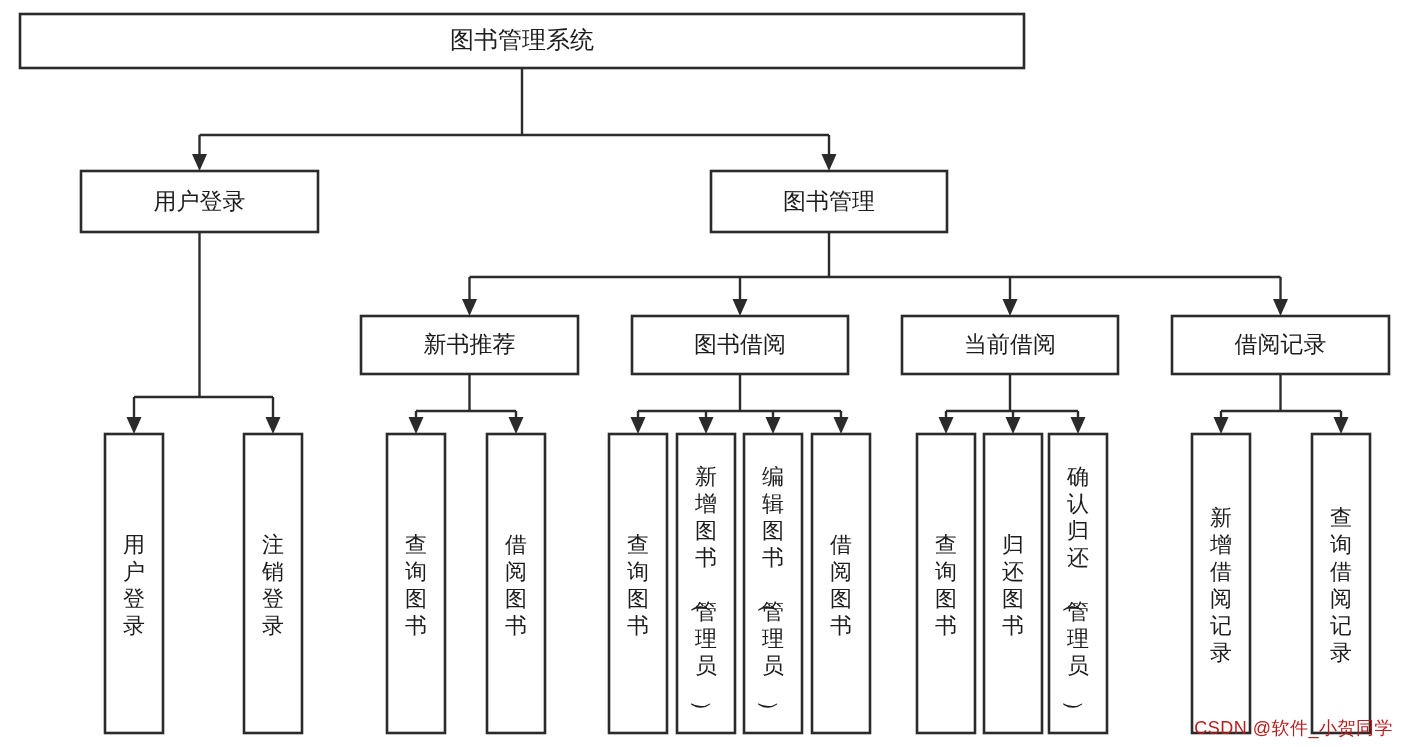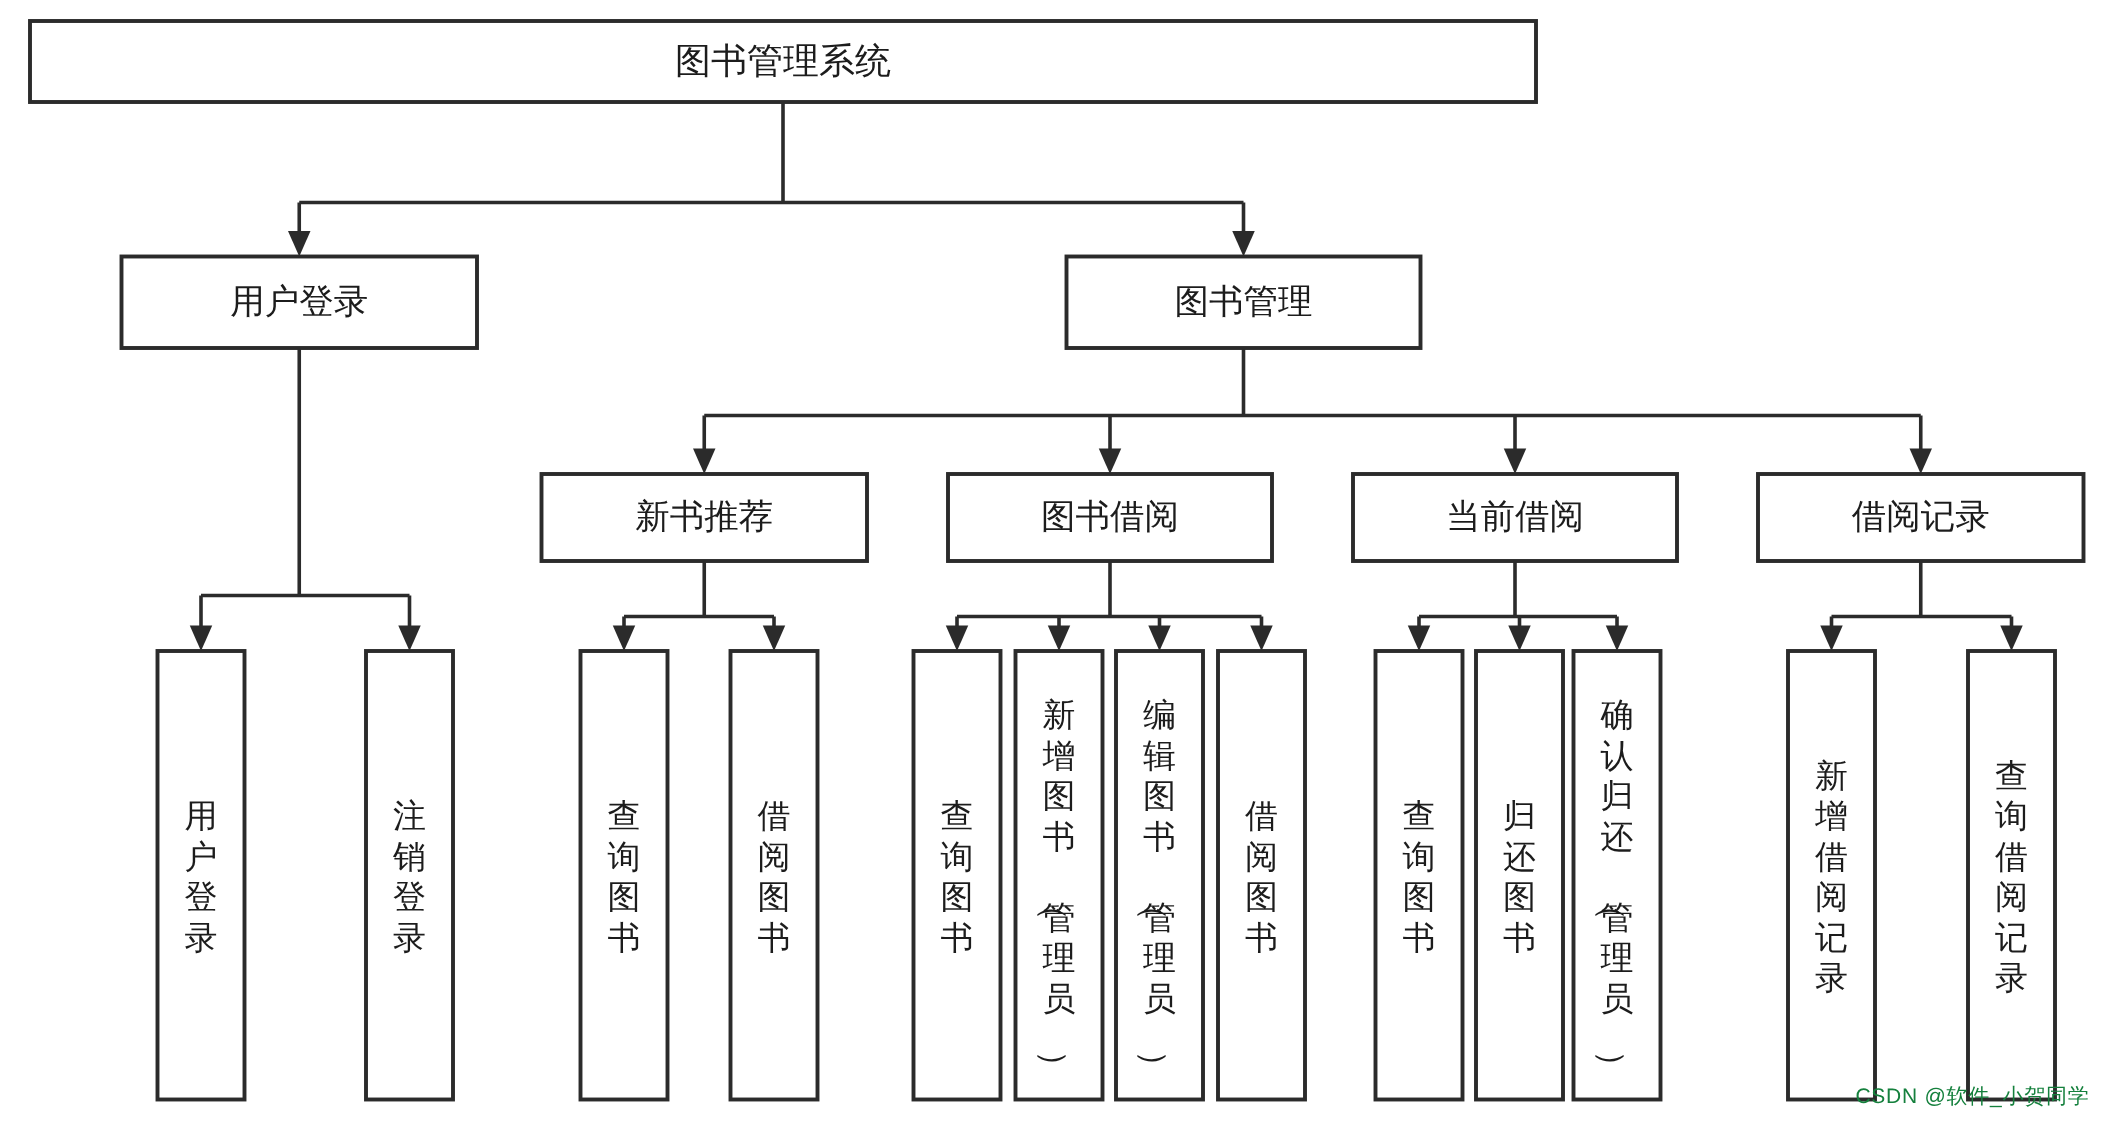--- a/index.html
+++ b/index.html
@@ -60,22 +60,22 @@
     font-family: "Liberation Sans", "DejaVu Sans", sans-serif;
     font-size: 22px;
     fill: #1c1c1c;
     text-anchor: middle;
   }
   .watermark {
     position: absolute;
     right: 12px;
     bottom: 7px;
     font-family: "Liberation Sans", "DejaVu Sans", sans-serif;
-    font-size: 14px;
-    color: #15803d;
+    font-size: 18px;
+    color: #b91c1c;
     letter-spacing: 0.5px;
     white-space: nowrap;
     pointer-events: none;
   }
 </style>
 </head>
 <body>
 
 <div id="diagram-root">
   <svg class="flow" viewBox="0 0 1405 747" xmlns="http://www.w3.org/2000/svg">

